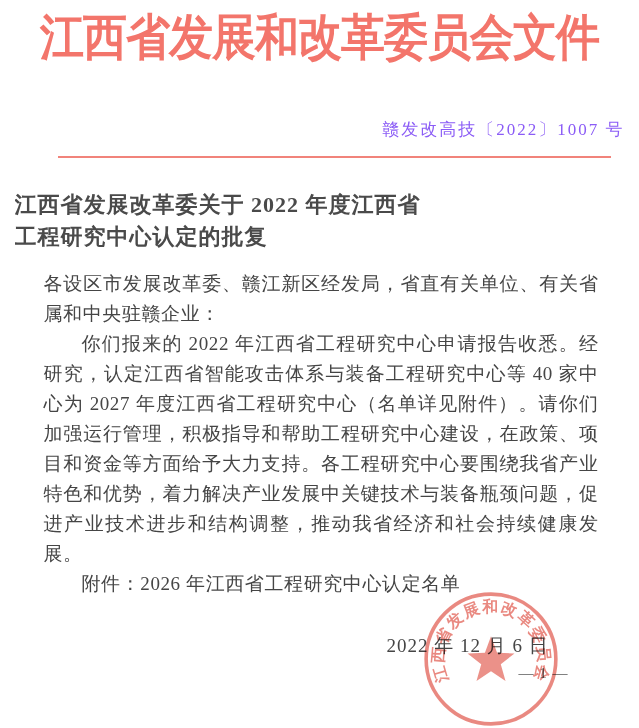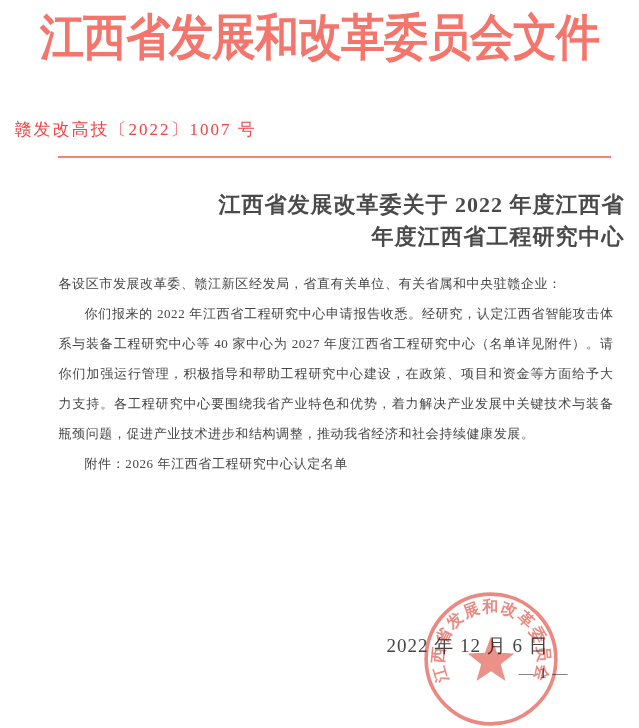--- a/index.html
+++ b/index.html
@@ -27,44 +27,44 @@
     font-size:44px;
     font-weight:bold;
     letter-spacing:-1px;
     line-height:58px;
     transform:scaleY(1.12);
     transform-origin:top center;
     white-space:nowrap;
   }
   .doc-number{
     position:absolute;top:118px;left:0;right:0;
-    text-align:left;
-    color:#ef4444;
+    text-align:right;
+    color:#8b5cf6;
     font-size:17px;
     letter-spacing:2px;
   }
   .red-rule{
     position:absolute;top:156px;left:43px;
     width:553px;height:2px;
     background:var(--rule_red);
   }
   .doc-title{
     position:absolute;top:189px;left:0;right:0;
-    text-align:right;
+    text-align:left;
     color:var(--title_dark);
     font-weight:bold;
     font-size:22px;
     line-height:32px;
     letter-spacing:1px;
   }
   .content{
-    position:absolute;top:269px;left:44px;
+    position:absolute;top:269px;left:29px;
     width:555px;
     color:var(--text_dark);
-    font-size:13px;
+    font-size:19px;
     line-height:30px;
     letter-spacing:0.6px;
     text-align:justify;
     word-break:break-all;
   }
   .content p{margin:0;}
   .indent{text-indent:2em;}
   .attachment{margin-top:31px;}
   .date-line{
     position:absolute;top:633px;left:372px;
@@ -104,21 +104,21 @@
 <div class="page">
 
   <div class="red-header">江西省发展和改革委员会文件</div>
 
   <div class="doc-number">赣发改高技〔2022〕1007 号</div>
 
   <div class="red-rule"></div>
 
   <div class="doc-title">
     <div>江西省发展改革委关于 2022 年度江西省</div>
-    <div>年度江西省工程研究中心</div>
+    <div>工程研究中心认定的批复</div>
   </div>
 
   <div class="content">
     <p>各设区市发展改革委、赣江新区经发局，省直有关单位、有关省属和中央驻赣企业：</p>
     <p class="indent">你们报来的 2022 年江西省工程研究中心申请报告收悉。经研究，认定江西省智能攻击体系与装备工程研究中心等 40 家中心为 2027 年度江西省工程研究中心（名单详见附件）。请你们加强运行管理，积极指导和帮助工程研究中心建设，在政策、项目和资金等方面给予大力支持。各工程研究中心要围绕我省产业特色和优势，着力解决产业发展中关键技术与装备瓶颈问题，促进产业技术进步和结构调整，推动我省经济和社会持续健康发展。</p>
     <p class="indent attachment">附件：2026 年江西省工程研究中心认定名单</p>
   </div>
 
   <div class="date-line">2022 年 12 月 6 日</div>
 

